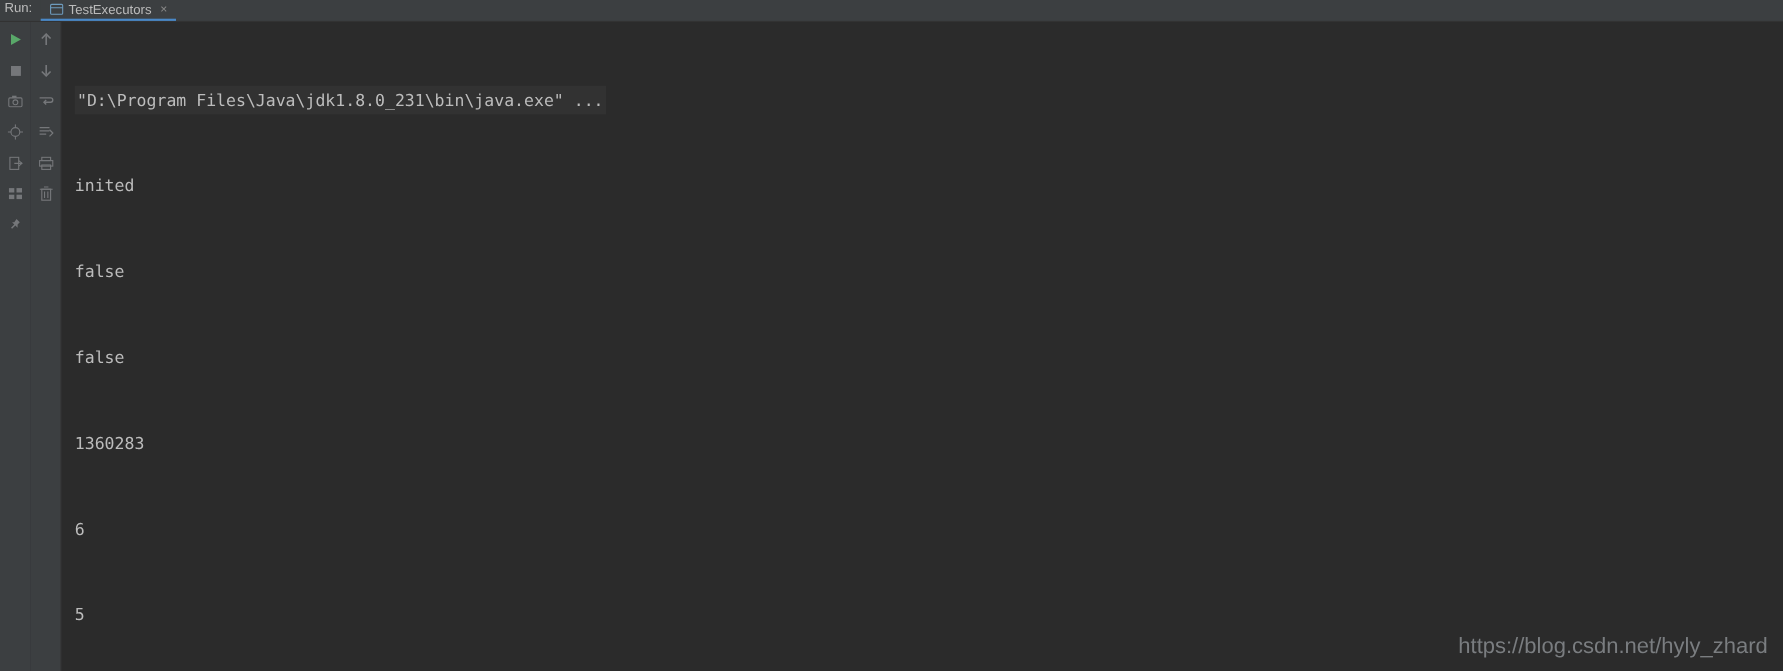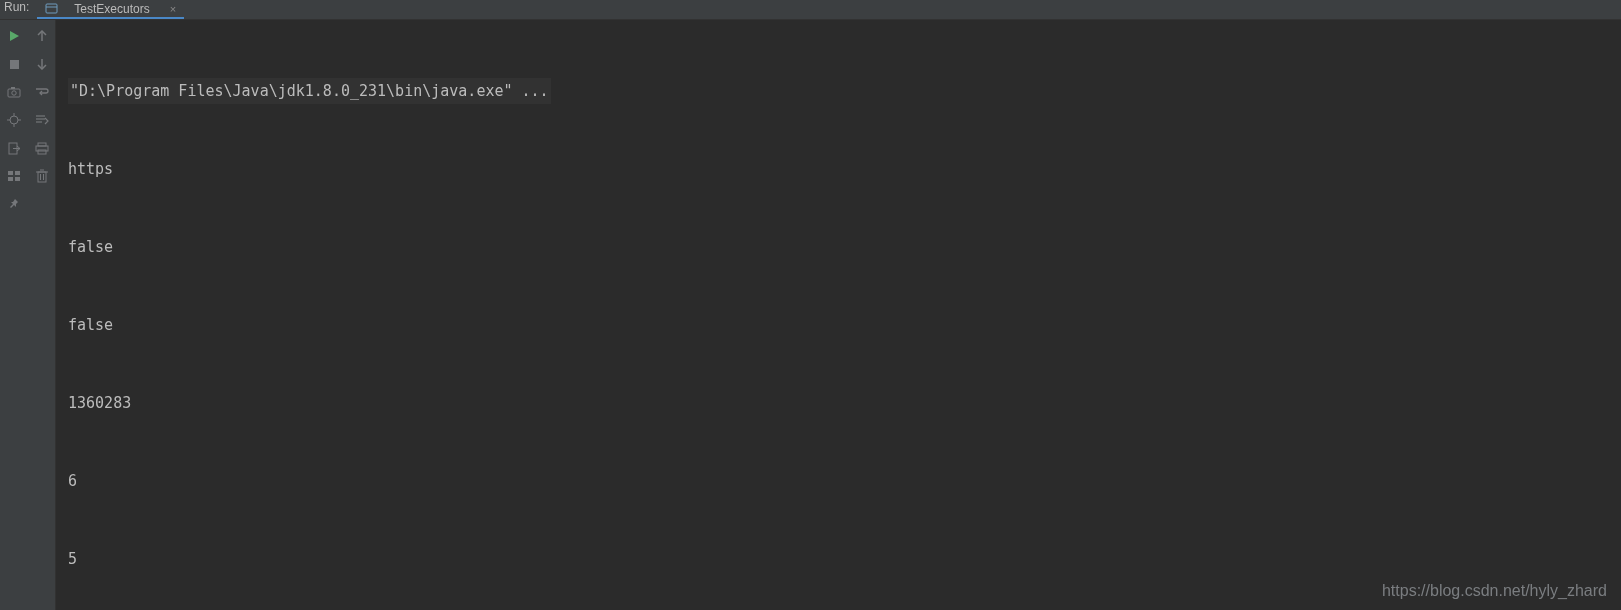--- a/index.html
+++ b/index.html
@@ -24,21 +24,21 @@
     color: #bbbbbb;
   }
   .tab {
     display: flex;
     align-items: center;
     height: 100%;
     padding: 0 8px;
     background: #3c3f41;
     border-bottom: 2px solid #4a88c7;
     color: #bbbbbb;
-    gap: 16px;
+    gap: 4px;
   }
   .tab-icon {
     width: 13px;
     height: 13px;
     display: inline-flex;
     align-items: center;
     justify-content: center;
   }
   .tab-close {
     color: #888;
@@ -97,21 +97,21 @@
   .cmd-highlight {
     background: #323232;
     display: inline-block;
     padding: 0 2px;
   }
   .watermark {
     position: absolute;
     right: 14px;
     bottom: 10px;
     color: #7a7d80;
-    font-size: 16px;
+    font-size: 20px;
     font-family: Arial, sans-serif;
   }
 </style>
 </head>
 <body>
 
 <div class="header">
   <span class="run-label">Run:</span>
   <div class="tab">
     <span class="tab-icon">
@@ -216,21 +216,21 @@
           <line x1="0" y1="3" x2="12" y2="3" stroke="#75777a" stroke-width="1"></line>
           <line x1="4" y1="1" x2="8" y2="1" stroke="#75777a" stroke-width="1"></line>
           <line x1="4.5" y1="5" x2="4.5" y2="11" stroke="#75777a"></line>
           <line x1="7.5" y1="5" x2="7.5" y2="11" stroke="#75777a"></line>
         </svg>
     </div>
   </div>
 
   <div class="console">
     <div class="cmd-line"><span class="cmd-highlight">"D:\Program Files\Java\jdk1.8.0_231\bin\java.exe" ...</span></div>
-    <div>https</div>
+    <div>inited</div>
     <div>false</div>
     <div>false</div>
     <div>1360283</div>
     <div>6</div>
     <div>5</div>
     
     
     
     
     

